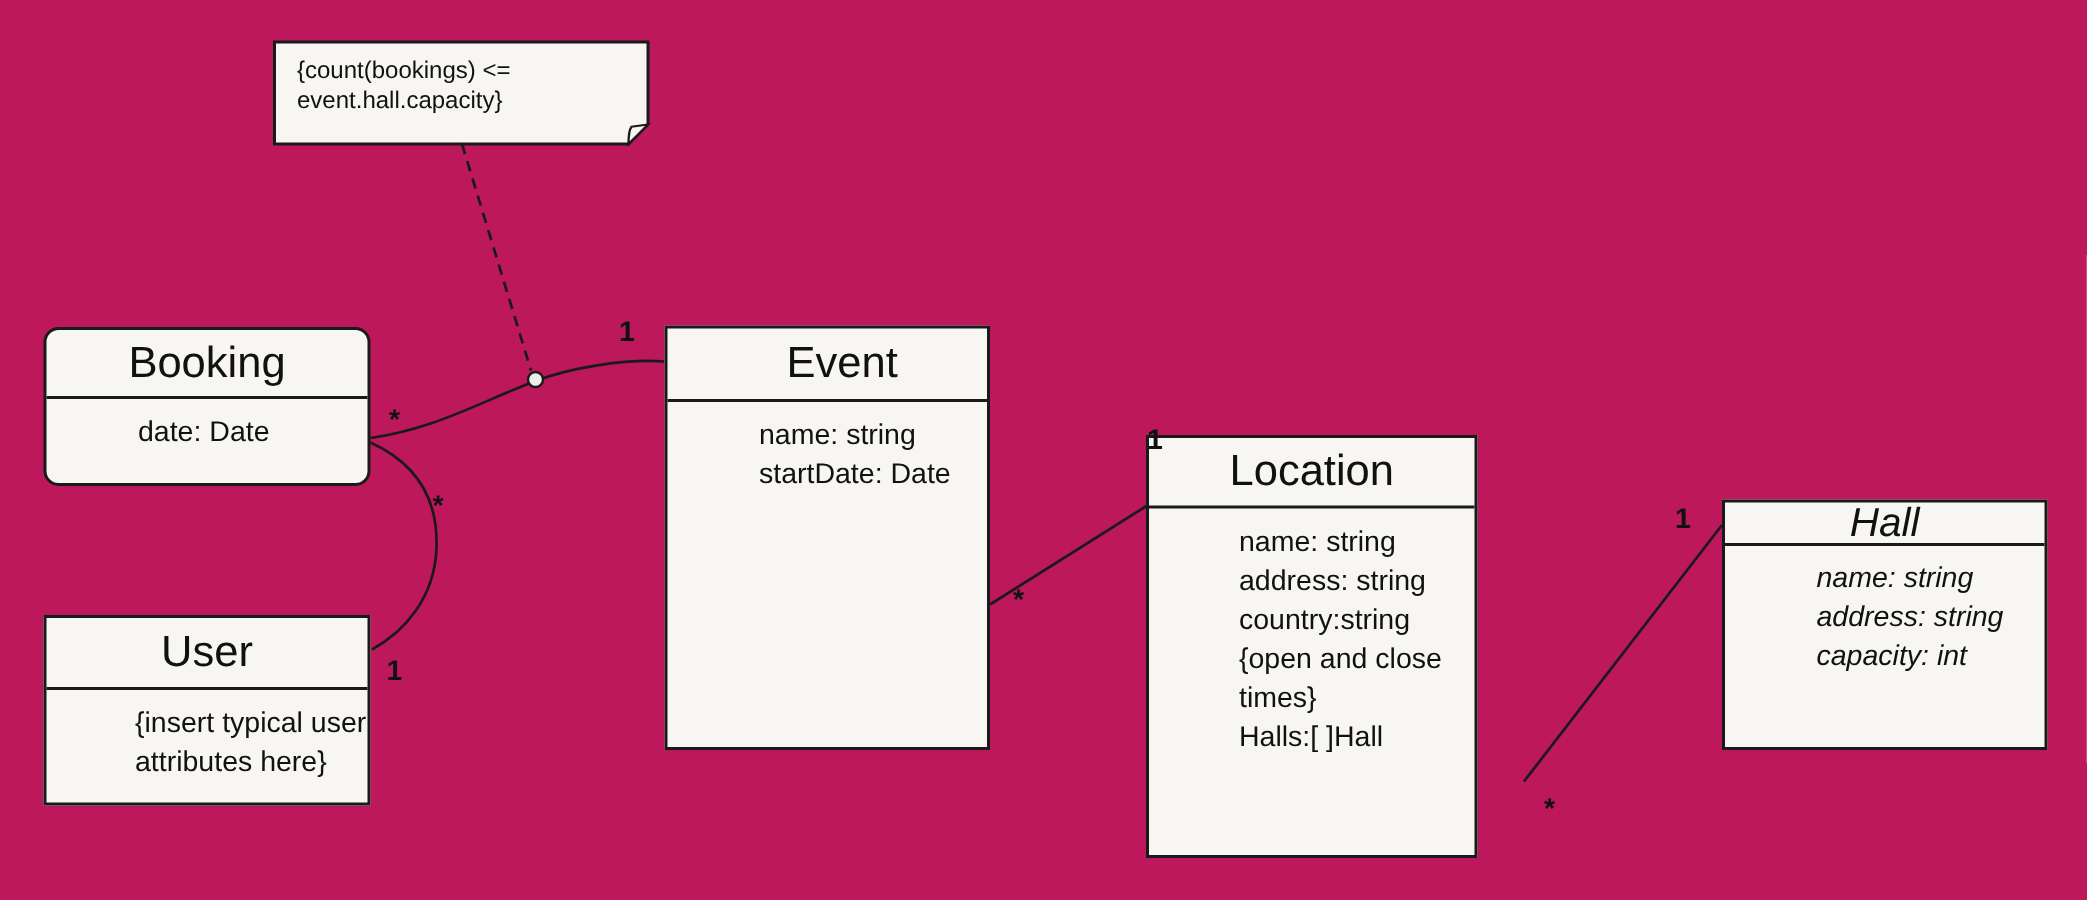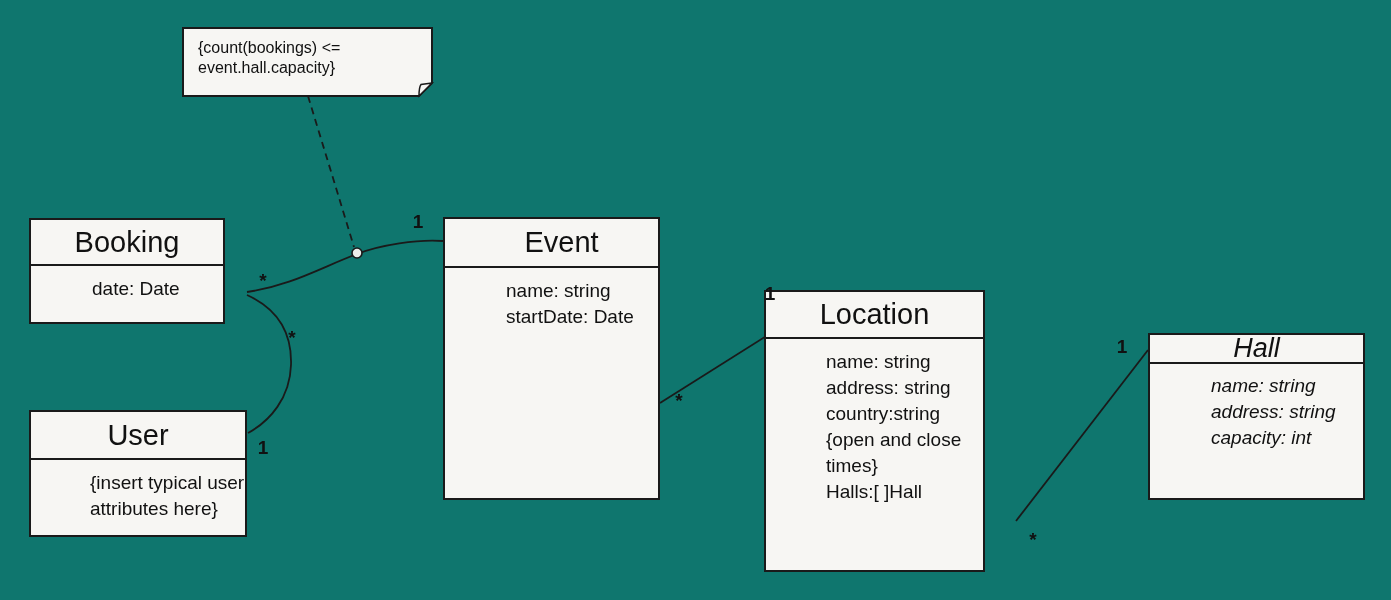--- a/index.html
+++ b/index.html
@@ -1,21 +1,21 @@
 <!DOCTYPE html>
 <html><head>
 <meta charset="utf-8">
 <style>
   html, body { margin: 0; padding: 0; }
   body { font-family: "Liberation Sans", sans-serif; }
   .canvas {
     position: relative;
     width: 1391px;
     height: 600px;
-    background: #0f766e;
+    background: #be185d;
     overflow: hidden;
   }
   svg.connector-layer {
     position: absolute;
     left: 0; top: 0;
     width: 1391px; height: 600px;
   }
   .uml-class {
     position: absolute;
     box-sizing: border-box;
@@ -88,21 +88,21 @@
     <line x1="660" y1="403" x2="795" y2="318" stroke="#1a1a1a" stroke-width="1.8"></line>
 
     <line x1="1016" y1="521" x2="1148" y2="350" stroke="#1a1a1a" stroke-width="1.8"></line>
   </svg>
 
   <div class="note-text">
     <div>{count(bookings) &lt;=</div>
     <div>event.hall.capacity}</div>
   </div>
 
-  <div class="uml-class" style="left:29px; top:218px; width:196px; height:106px;">
+  <div class="uml-class" style="left:29px; top:218px; width:218px; height:106px;border-radius:10px;">
     <div class="class-title" style="height:46px;">Booking</div>
     <div class="class-attrs">
       <div class="attr">date: Date</div>
     </div>
   </div>
 
   <div class="uml-class" style="left:29px; top:410px; width:218px; height:127px;">
     <div class="class-title" style="height:48px;">User</div>
     <div class="class-attrs" style="padding-left:12px;">
       <div class="attr">{insert typical user</div>

